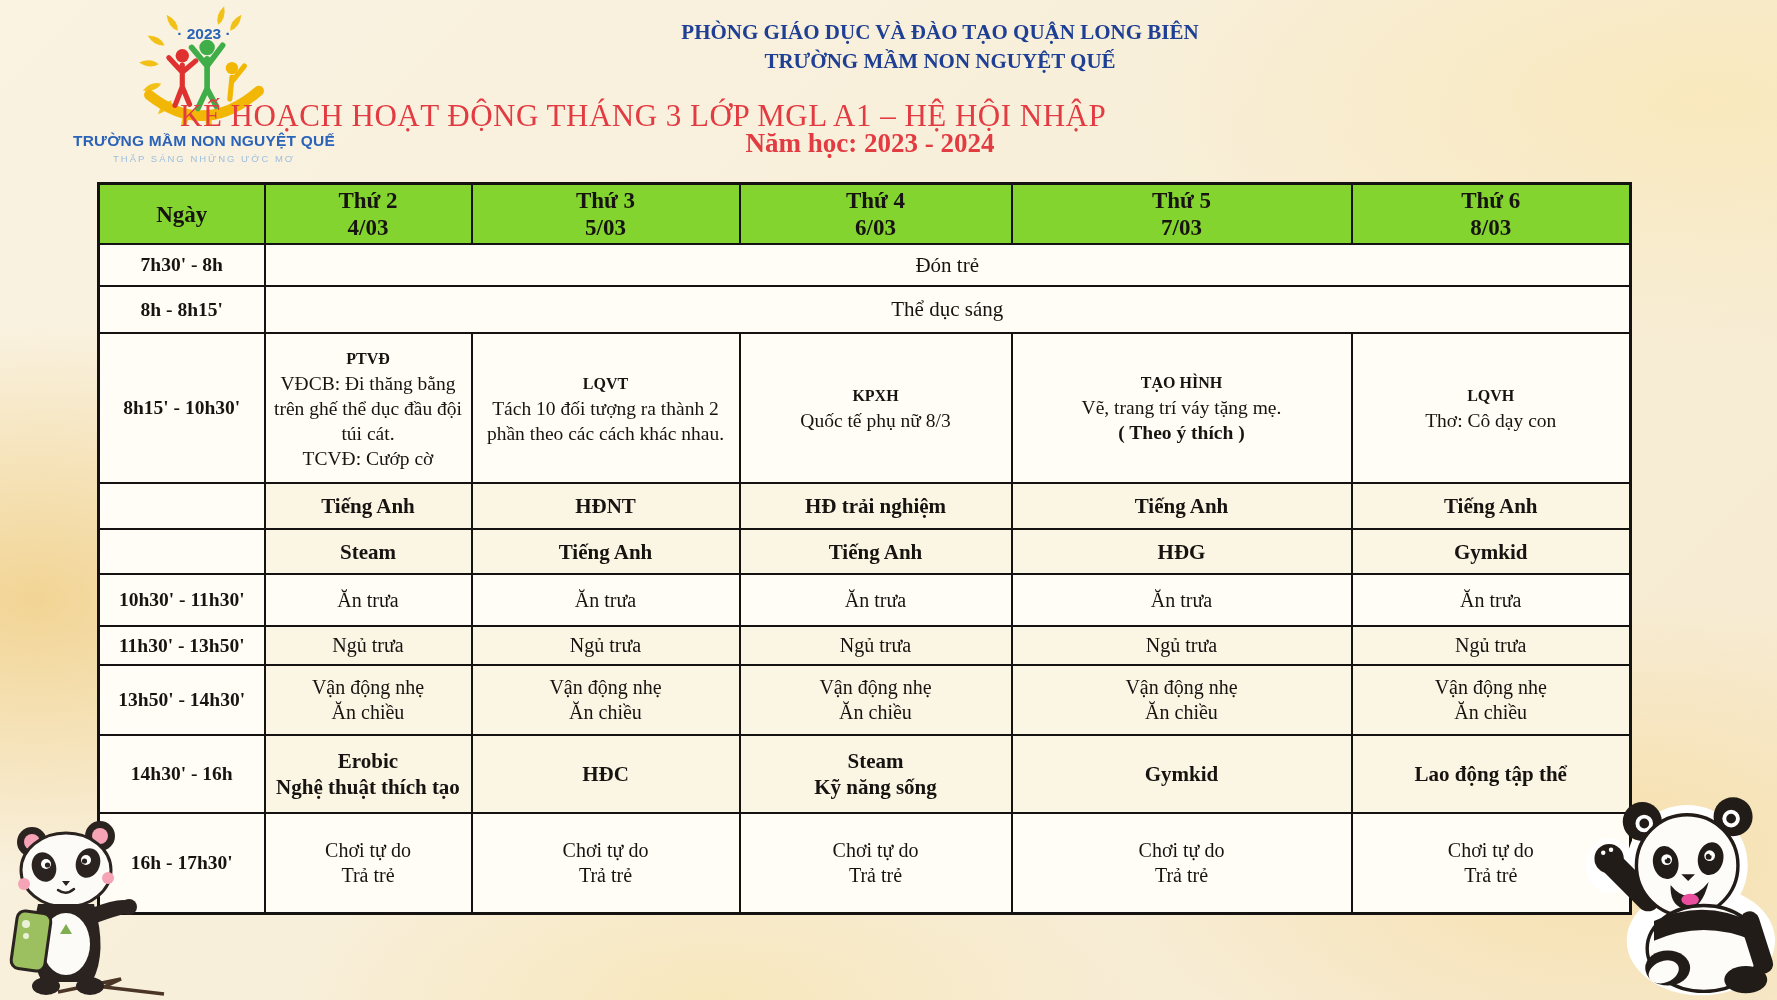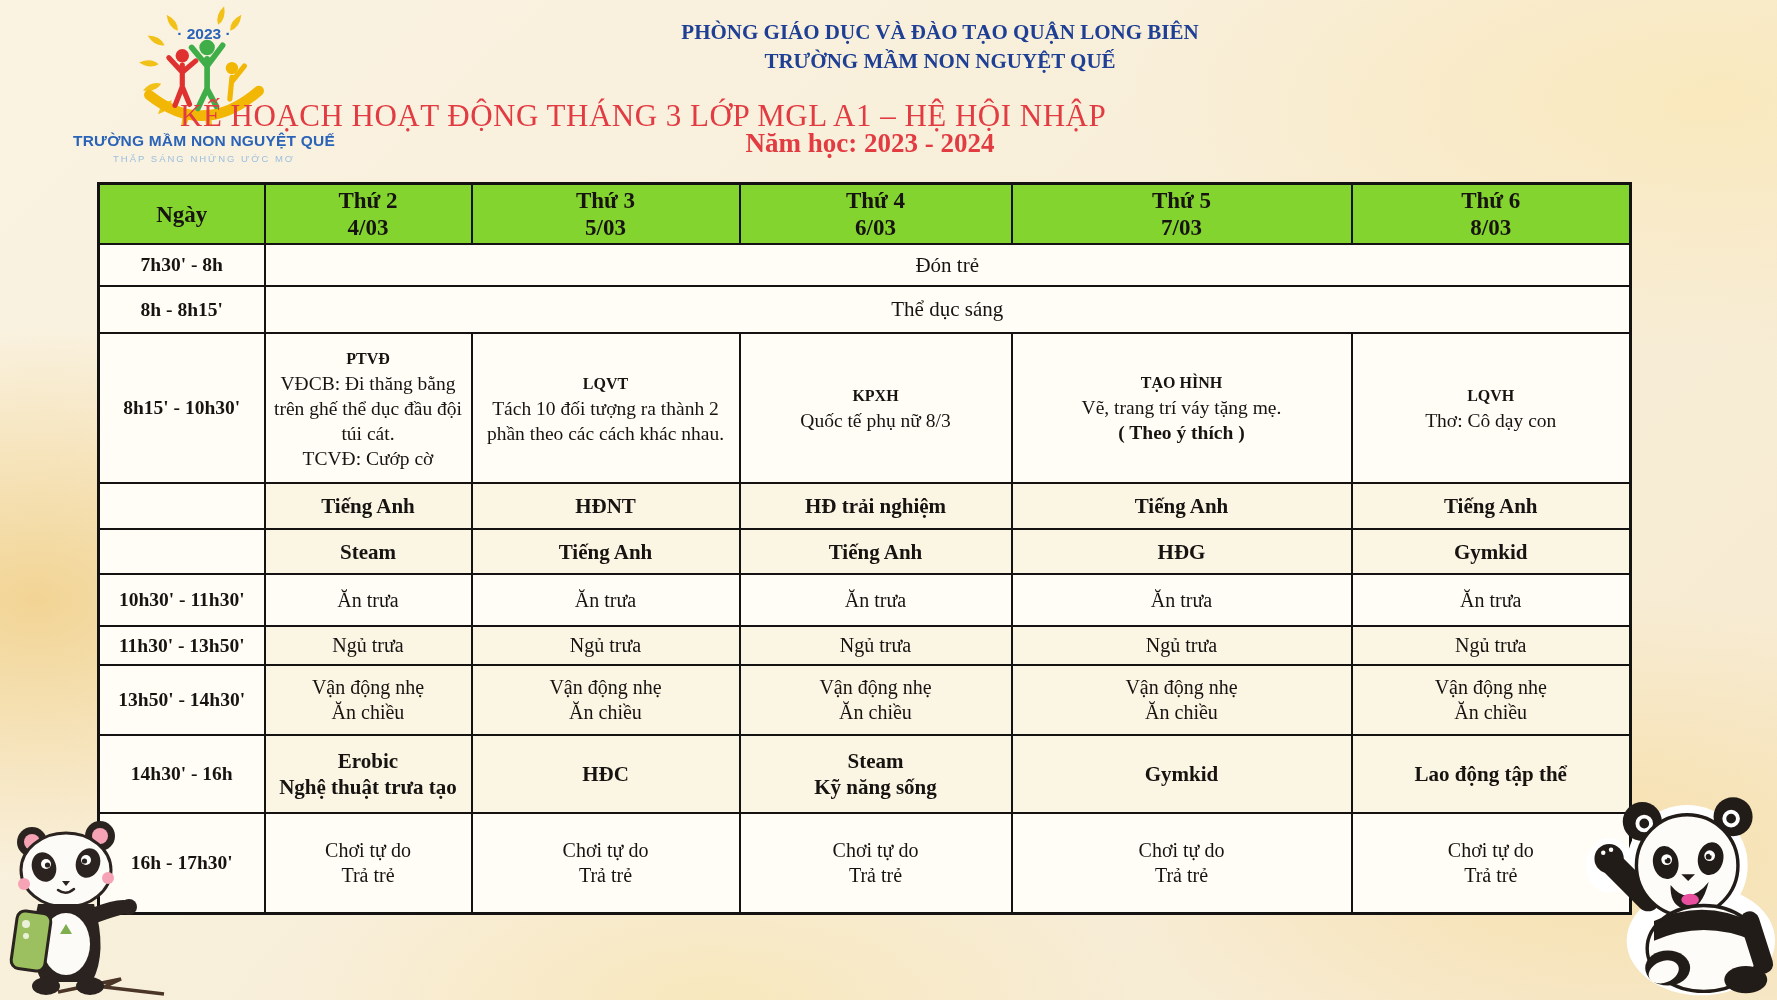--- a/index.html
+++ b/index.html
@@ -213,21 +213,21 @@
         </td>
     <td class="t-cell">
       <div class="n2">Vận động nhẹ</div>
           <div class="n2">Ăn chiều</div>
         </td>
   </tr>
   <tr class="r8">
     <td class="t-time">14h30' - 16h</td>
     <td class="t-bold">
       <div>Erobic</div>
-          <div>Nghệ thuật trưa tạo</div>
+          <div>Nghệ thuật thích tạo</div>
         </td>
     <td class="t-bold">
       <div>HĐC</div>
         </td>
     <td class="t-bold">
       <div>Steam</div>
           <div>Kỹ năng sống</div>
         </td>
     <td class="t-bold">
       <div>Gymkid</div>

